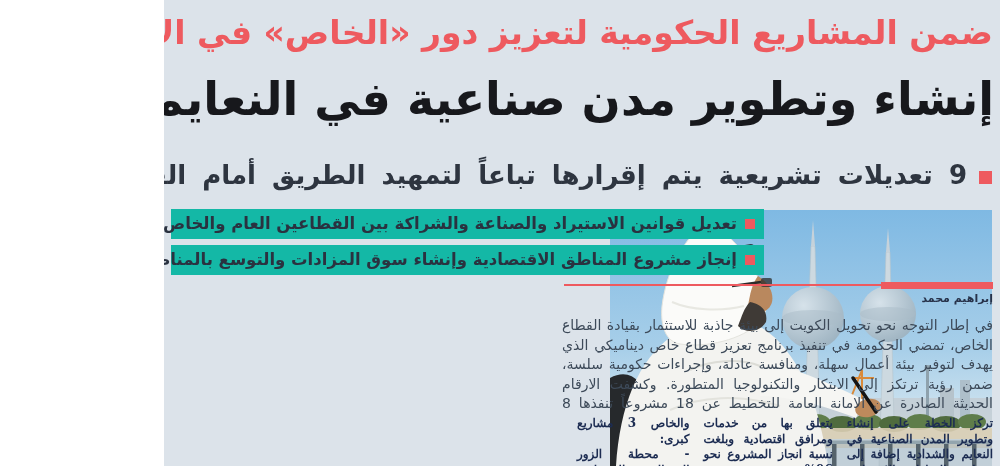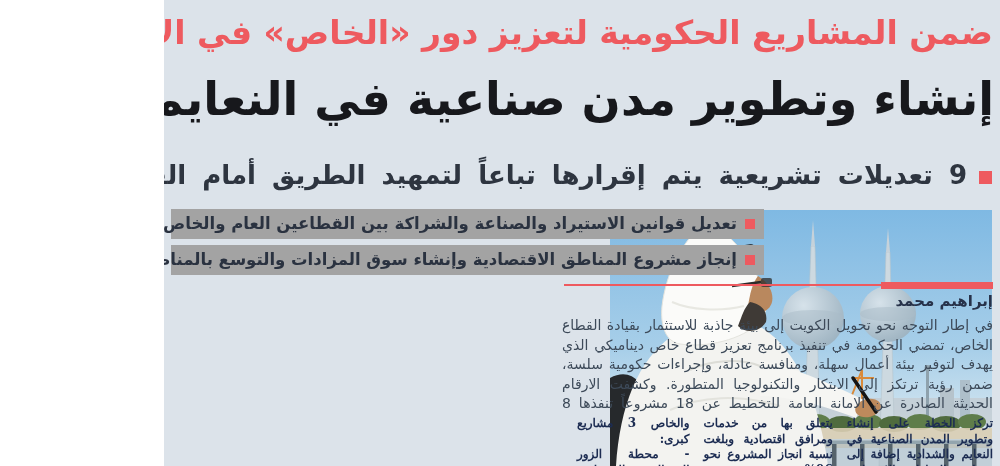--- a/index.html
+++ b/index.html
@@ -23,32 +23,32 @@
     position:absolute;top:155px;right:8px;left:8px;
     font-size:26px;font-weight:bold;color:#2e3540;
     line-height:1.55;word-spacing:7px;
     text-align:justify;text-align-last:justify;white-space:nowrap;
   }
   .sq{display:inline-block;background:#ee5a5f;}
   .subheadline .sq{width:13px;height:13px;margin-left:12px;}
   .highlights{position:absolute;top:209px;left:7px;width:593px;}
   .strip{
     display:flex;align-items:center;height:30px;margin-bottom:6px;
-    background:#a3a3a3;padding:0 9px;
+    background:#14b8a6;padding:0 9px;
   }
   .strip .sq{width:10px;height:10px;margin-left:8px;flex:0 0 auto;}
   .strip .txt{
     flex:1;font-size:16.5px;font-weight:bold;color:#2a3240;
     text-align:justify;text-align-last:justify;white-space:nowrap;line-height:30px;
   }
   .rule{position:absolute;top:284px;left:400px;right:7px;height:2px;background:#ee5a5f;}
   .rule-accent{position:absolute;top:282px;right:7px;width:112px;height:7px;background:#ee5a5f;}
   .byline{
     position:absolute;top:292px;right:7px;left:400px;
-    font-size:15px;font-weight:bold;color:#27324a;text-align:right;
+    font-size:11px;font-weight:bold;color:#27324a;text-align:right;
   }
   .lead{
     position:absolute;top:316px;right:7px;left:398px;height:99px;overflow:hidden;
     font-size:14px;line-height:19.5px;color:#3d4a59;
     text-align:justify;
   }
   .columns{
     position:absolute;top:416px;right:7px;left:385px;height:50px;overflow:hidden;
     display:flex;gap:14px;
     font-family:"DejaVu Serif",serif;font-weight:bold;

